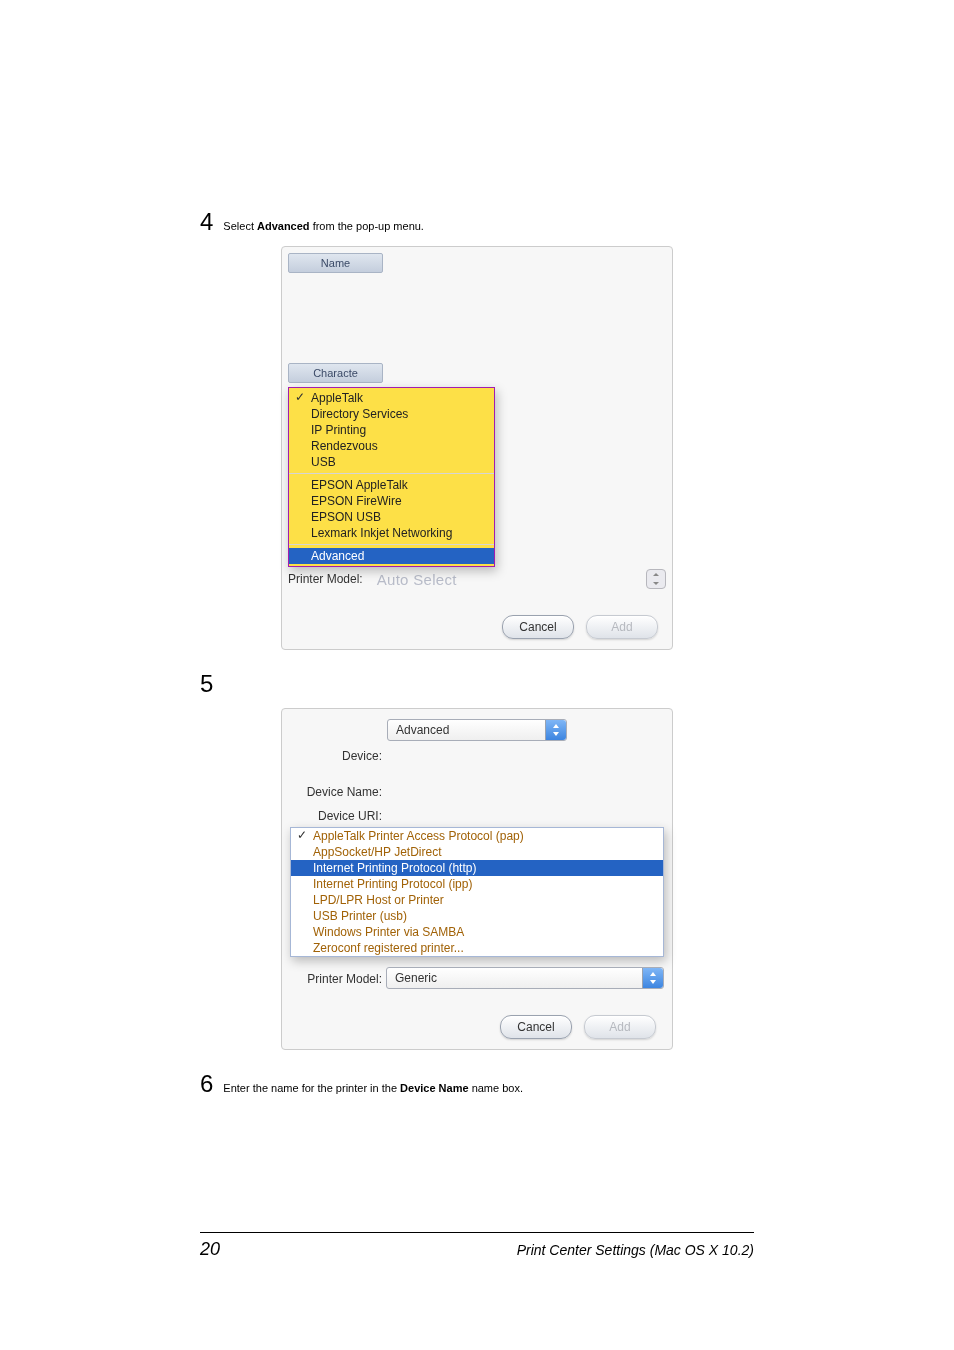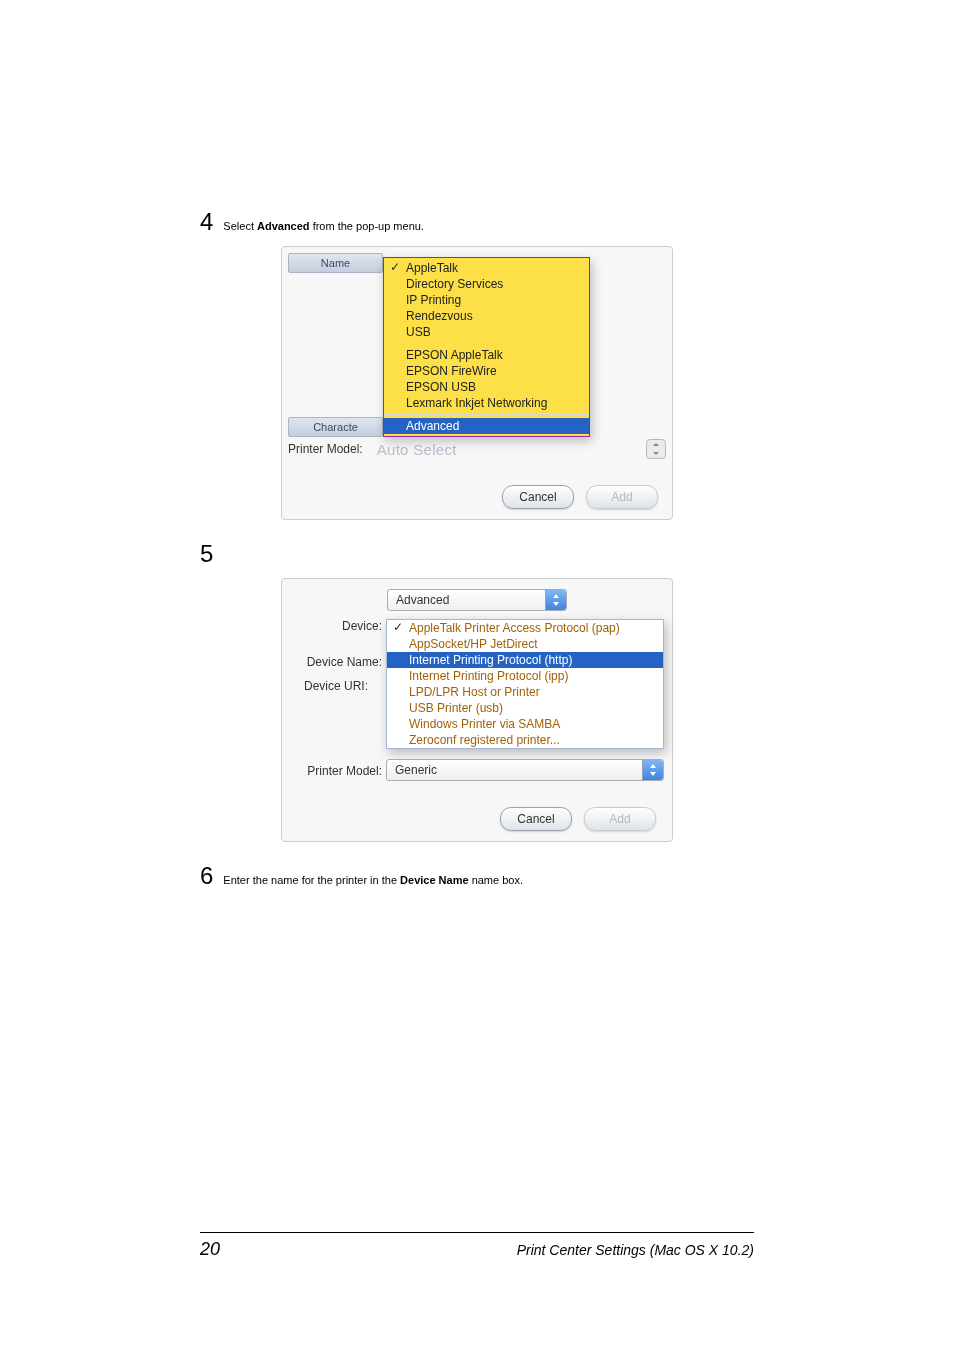--- a/index.html
+++ b/index.html
@@ -48,20 +48,21 @@
     font-family: "Lucida Grande", Arial, sans-serif;
     font-size: 12px;
     color: #222;
     position: relative;
     padding: 6px 6px 10px 6px;
     box-sizing: border-box;
   }
   .dlg1-body {
     display: flex;
     position: relative;
+    flex-direction: column;
   }
   .dlg1-left {
     width: 95px;
     display: flex;
     flex-direction: column;
     justify-content: space-between;
     gap: 90px;
   }
   .list-header {
     background: linear-gradient(#dfe6ef, #c4cedd);
@@ -292,25 +293,25 @@
 
   <div class="shot">
     <div class="dlg2">
       <div class="dlg2-top">
         <div class="popup">
           <span>Advanced</span>
           <span class="arrows"></span>
         </div>
       </div>
 
-      <div style="display:flex;">
+      <div style="display:flex;flex-direction:column;">
         <div style="width:92px; text-align:right; padding-right:4px;">
           <div style="height:18px;">Device:</div>
           <div style="height:18px; margin-top:18px;">Device Name:</div>
-          <div style="height:18px; margin-top:6px;text-align:center;">Device URI:</div>
+          <div style="height:18px; margin-top:6px;">Device URI:</div>
         </div>
         <div class="device-menu">
           <div class="mi checked">AppleTalk Printer Access Protocol (pap)</div>
           <div class="mi">AppSocket/HP JetDirect</div>
           <div class="mi selected">Internet Printing Protocol (http)</div>
           <div class="mi">Internet Printing Protocol (ipp)</div>
           <div class="mi">LPD/LPR Host or Printer</div>
           <div class="mi">USB Printer (usb)</div>
           <div class="mi">Windows Printer via SAMBA</div>
           <div class="mi">Zeroconf registered printer...</div>

